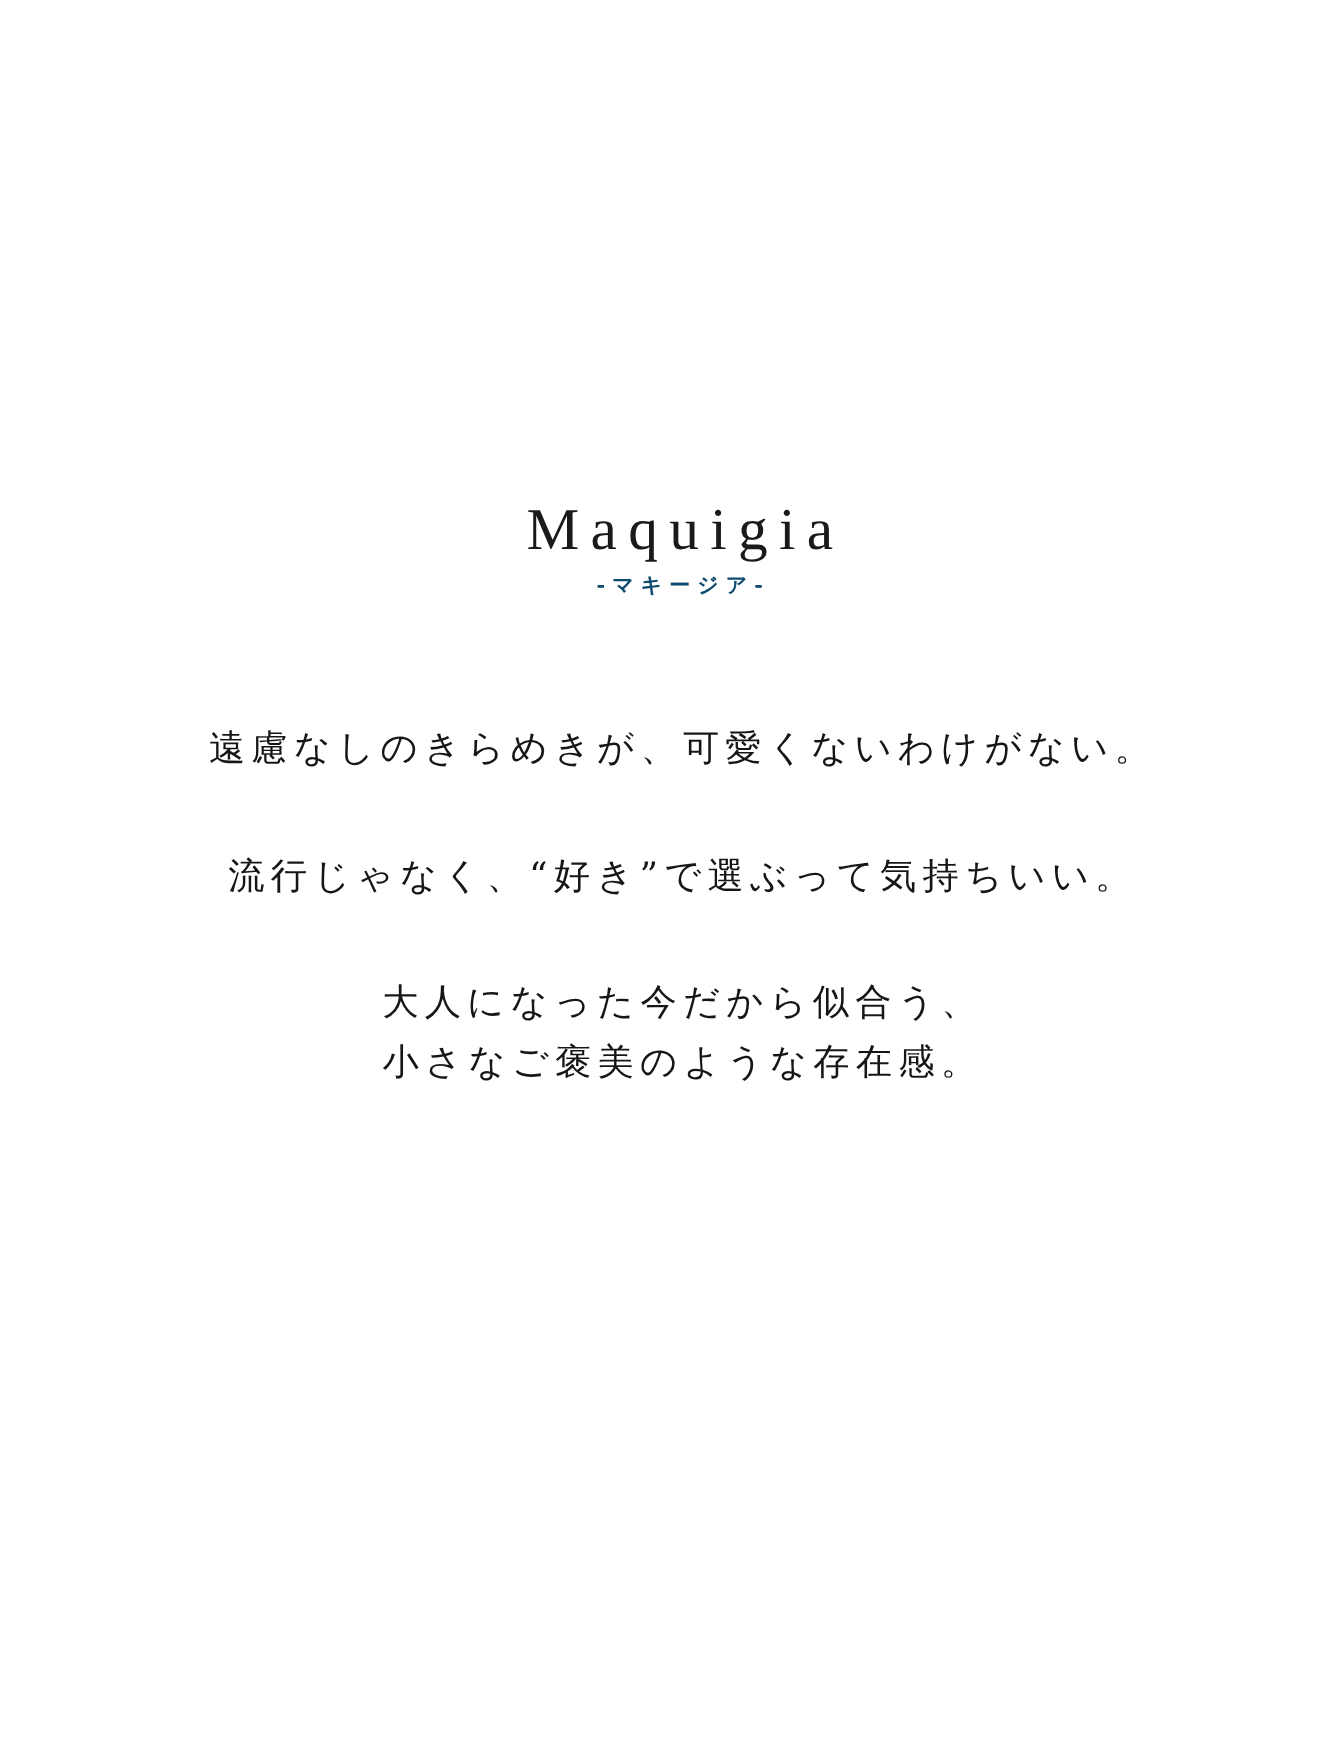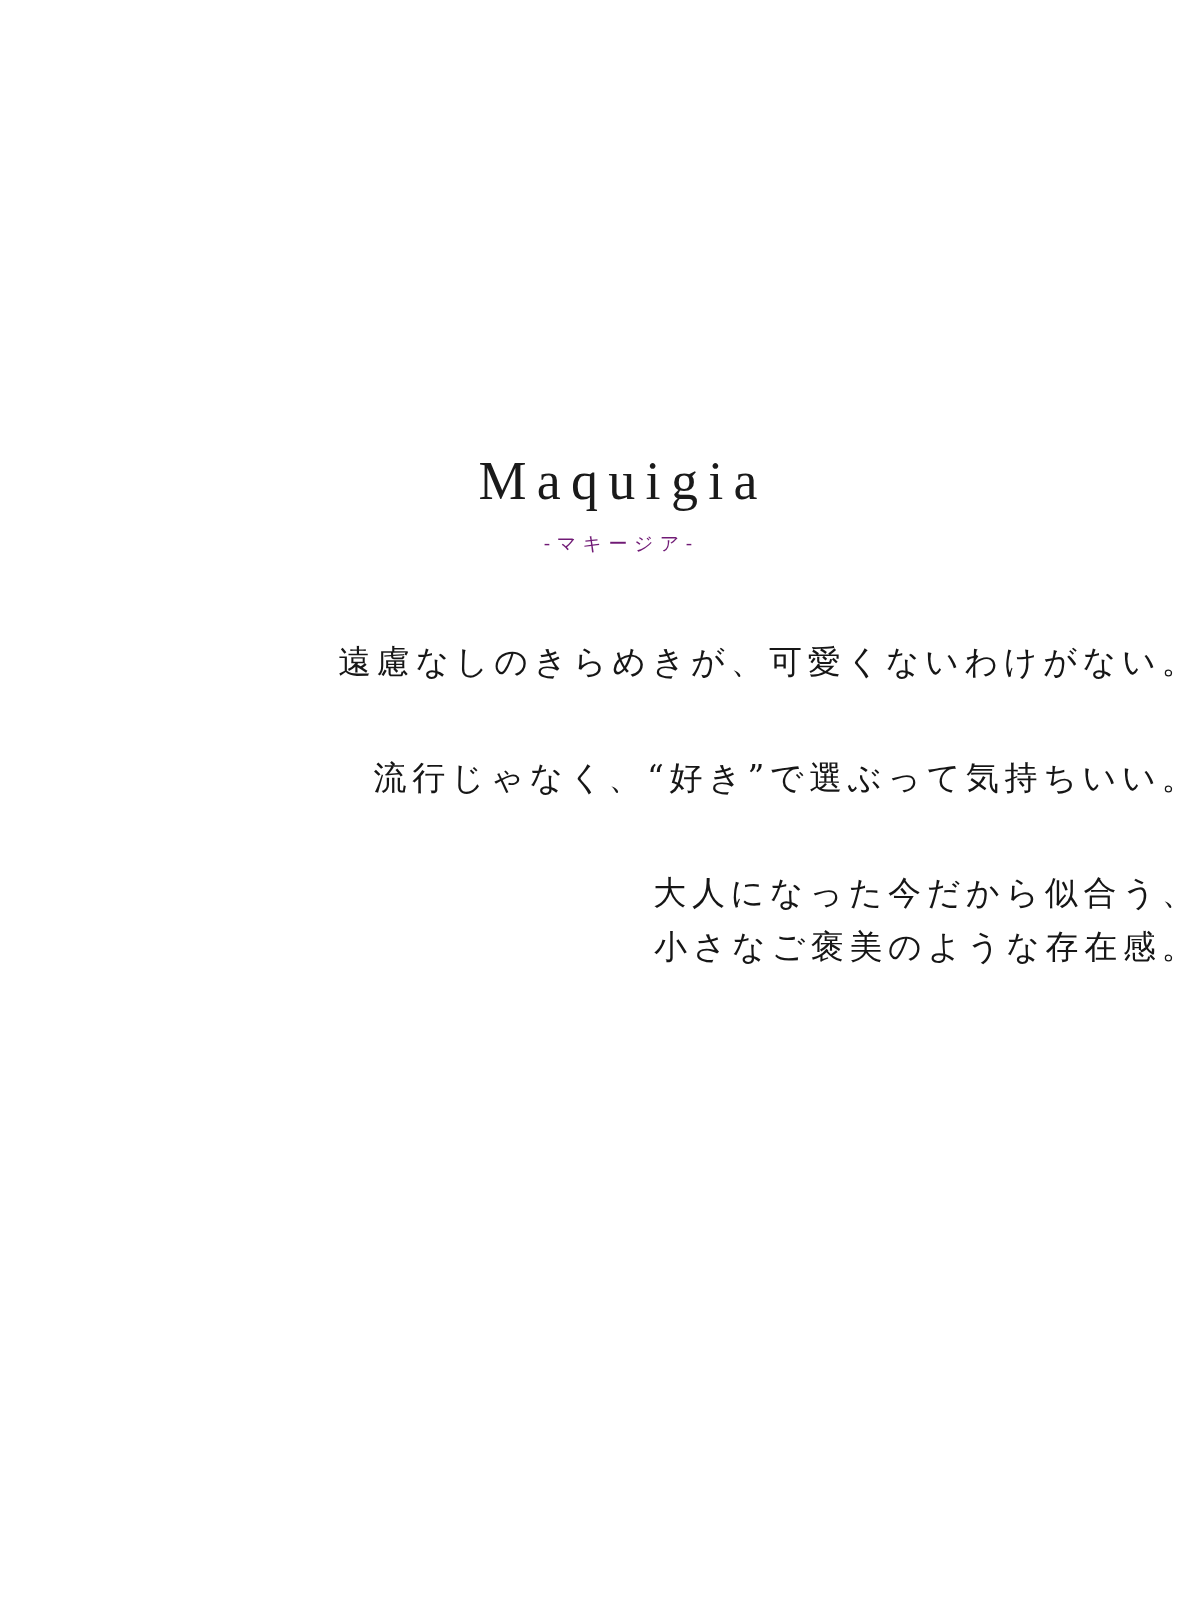--- a/index.html
+++ b/index.html
@@ -34,33 +34,33 @@
     font-family: "Liberation Serif", "DejaVu Serif", serif;
     font-size: 54px;
     font-weight: 400;
     letter-spacing: 0.19em;
     line-height: 1.1;
     color: #1a1a1a;
     margin: 0;
     padding-left: 0.19em;
   }
   .brand-reading {
-    margin: 20px 0 0 0;
+    margin: 8px 0 0 0;
     font-family: "DejaVu Serif", "Liberation Serif", serif;
     font-size: 19px;
-    font-weight: 400;
+    font-weight: 700;
     letter-spacing: 0.34em;
-    color: #701a75;
+    color: #0c4a6e;
     padding-left: 0.34em;
   }
 
   
   .copy-block {
-    margin-top: 78px;
-    text-align: right;
+    margin-top: 108px;
+    text-align: center;
     width: 100%;
   }
   .copy-para {
     margin: 0;
     font-family: "DejaVu Serif", "Liberation Serif", serif;
     font-size: 33px;
     font-weight: 400;
     line-height: 1.62;
     letter-spacing: 0.17em;
     color: #161616;

